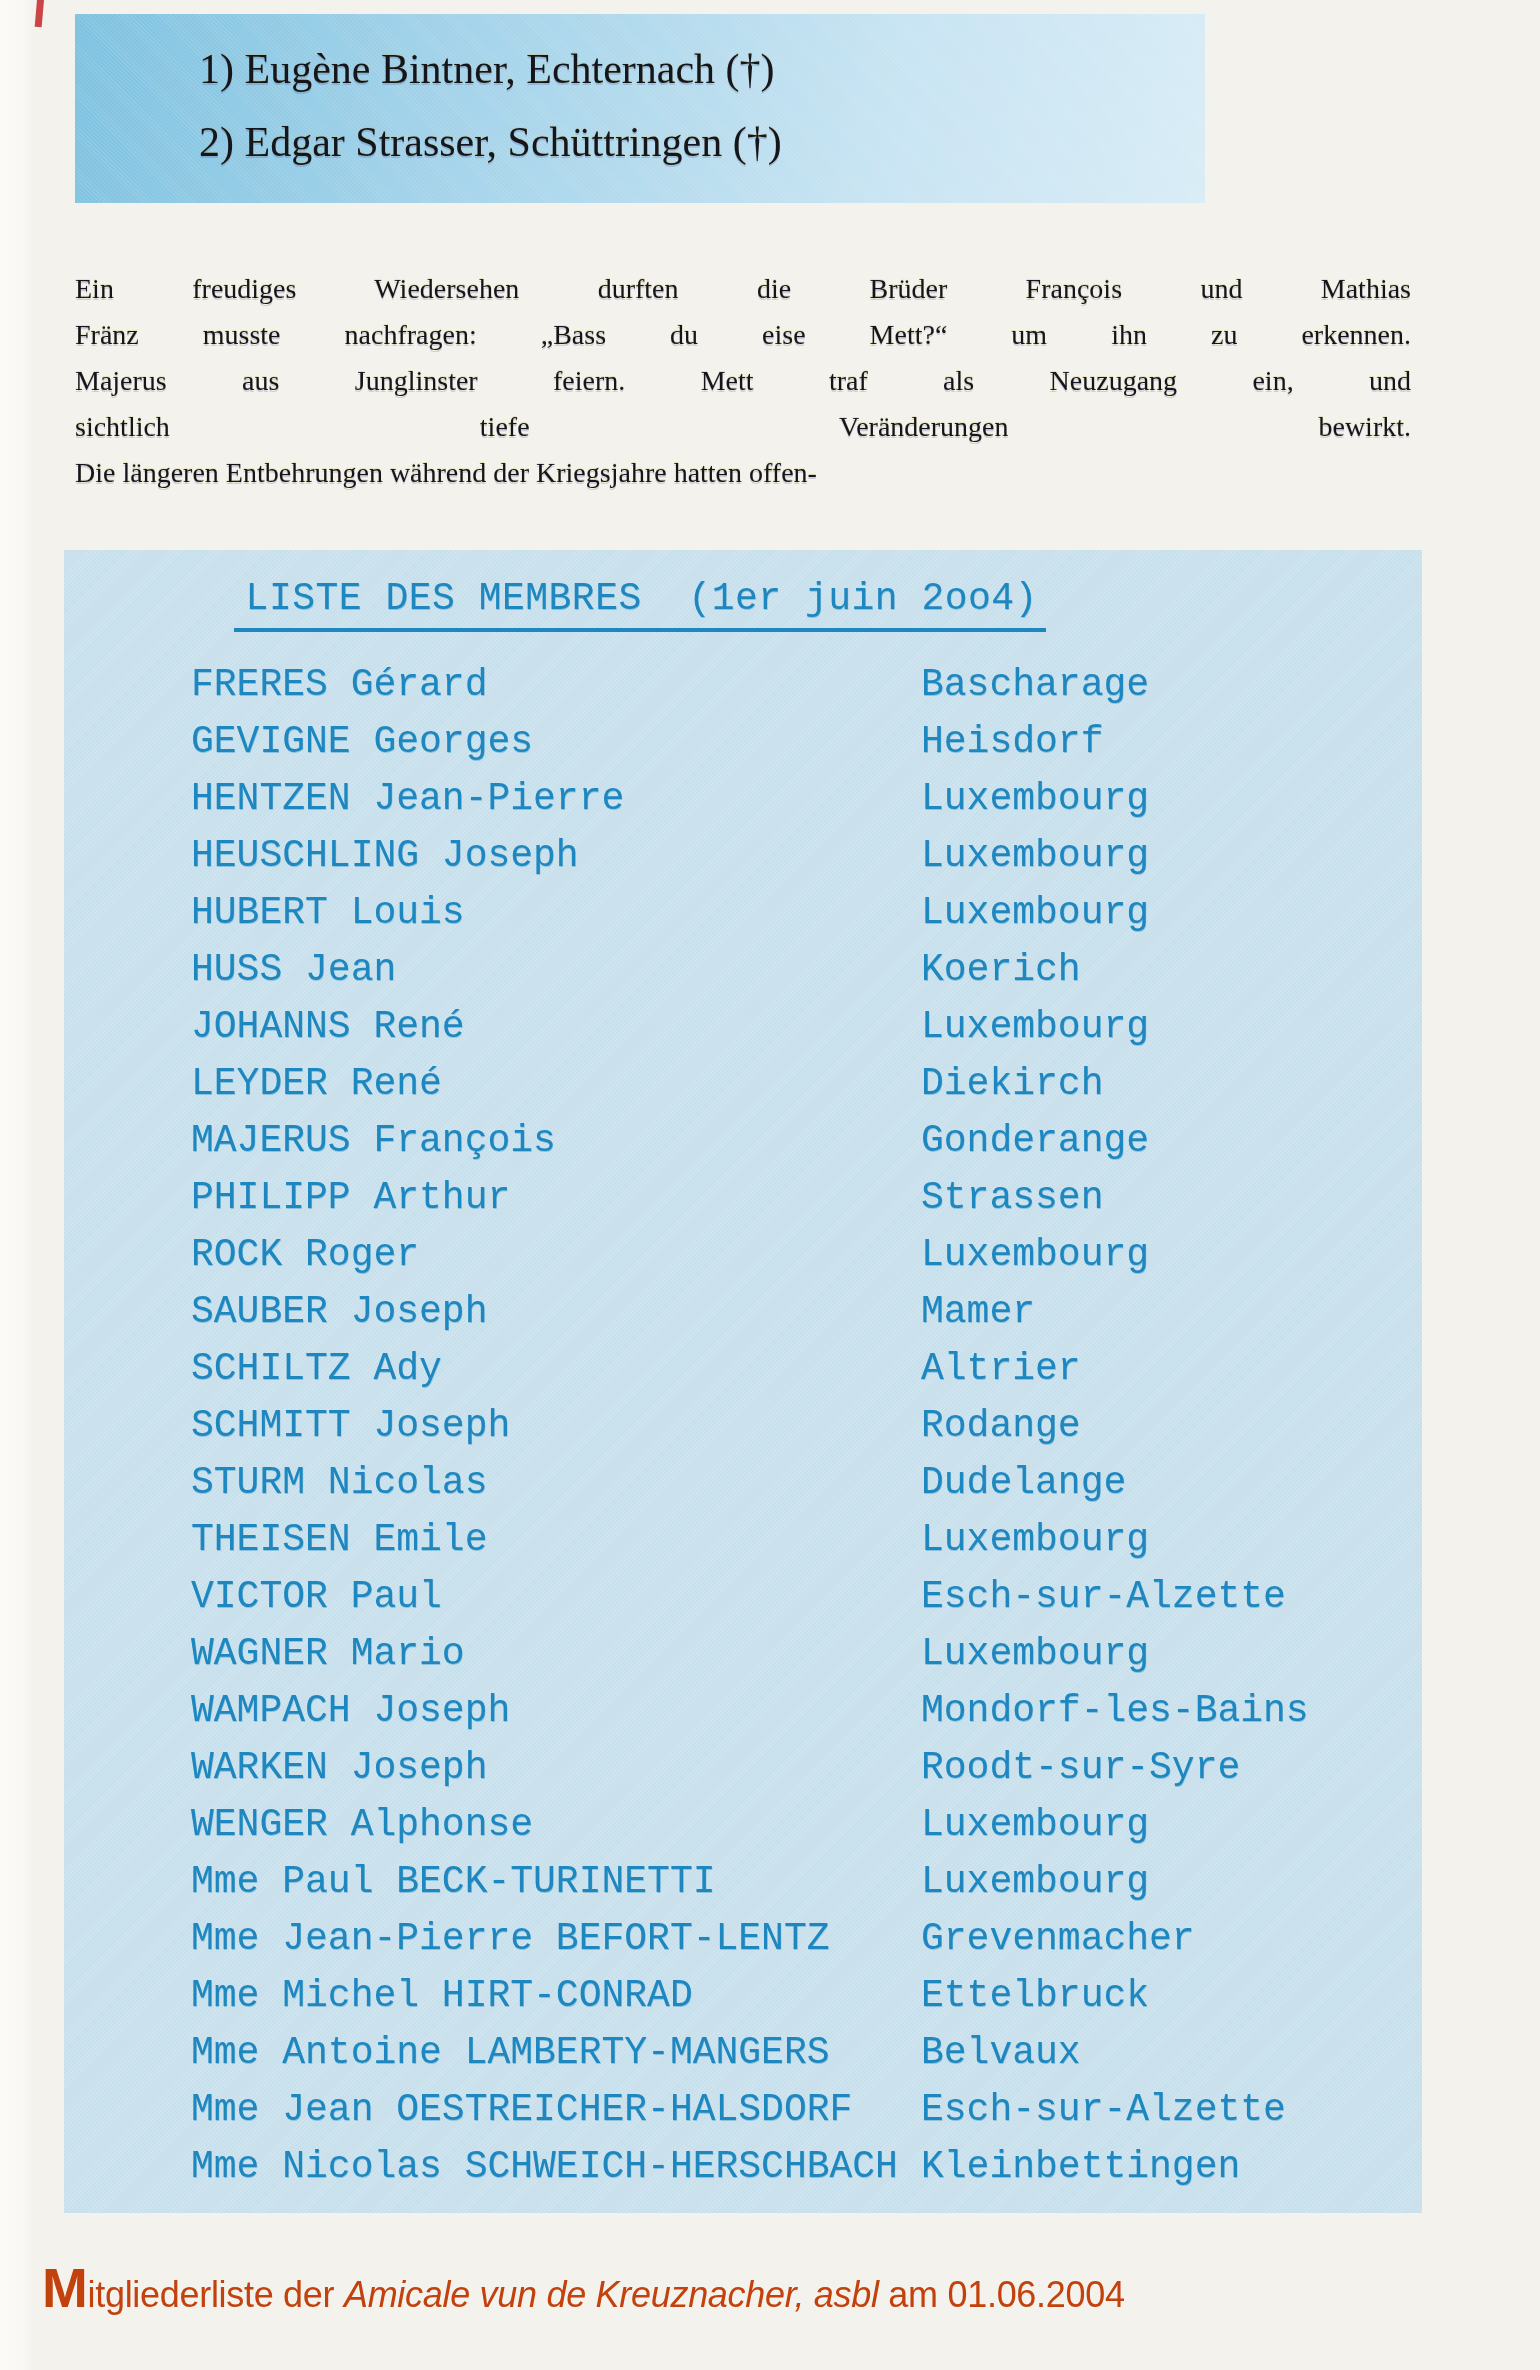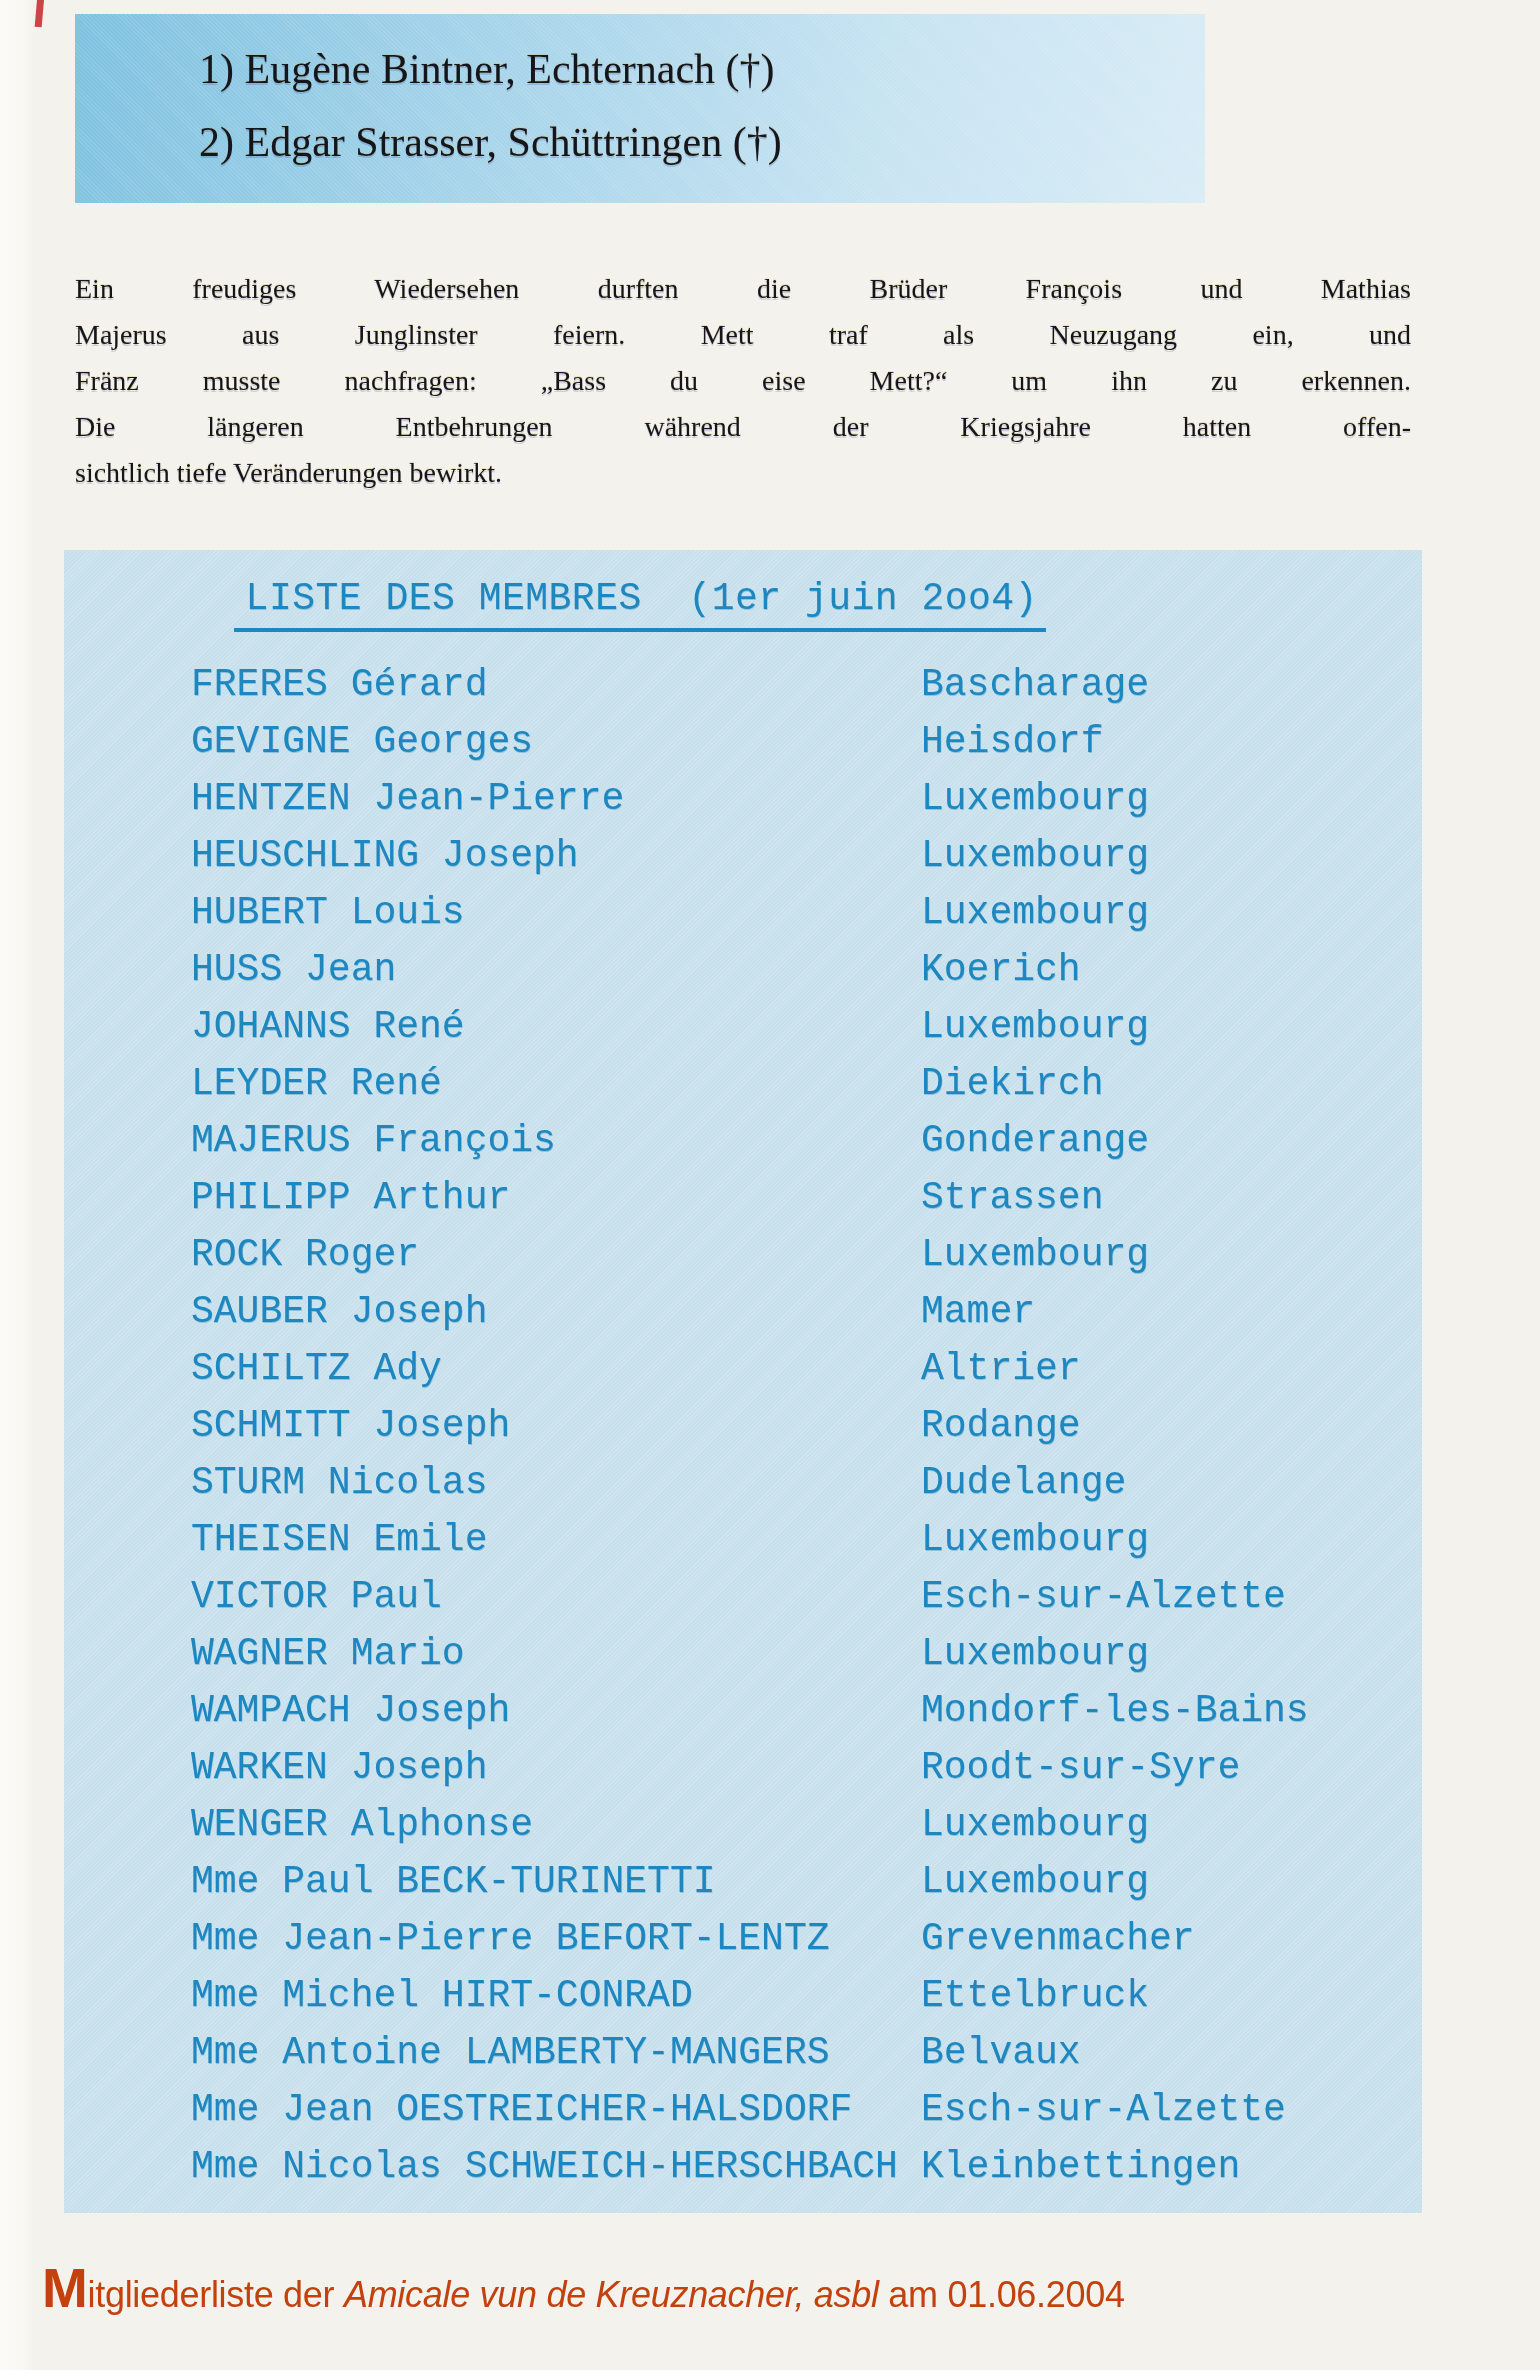--- a/index.html
+++ b/index.html
@@ -136,24 +136,24 @@
 
   <section class="intro-box">
     <div class="intro-lines">
         <p class="intro-line">1) Eugène Bintner, Echternach (†)</p>
         <p class="intro-line">2) Edgar Strasser, Schüttringen (†)</p>
       </div>
   </section>
 
   <section class="paragraph">
       <div class="para-line">Ein freudiges Wiedersehen durften die Brüder François und Mathias</div>
+      <div class="para-line">Fränz musste nachfragen: „Bass du eise Mett?“ um ihn zu erkennen.</div>
       <div class="para-line">Majerus aus Junglinster feiern. Mett traf als Neuzugang ein, und</div>
-      <div class="para-line">Fränz musste nachfragen: „Bass du eise Mett?“ um ihn zu erkennen.</div>
+      <div class="para-line">sichtlich tiefe Veränderungen bewirkt.</div>
       <div class="para-line">Die längeren Entbehrungen während der Kriegsjahre hatten offen-</div>
-      <div class="para-line">sichtlich tiefe Veränderungen bewirkt.</div>
     </section>
 
   <section class="list-box">
     <div class="heading-wrap">
       <h2 class="list-heading">LISTE DES MEMBRES  (1er juin 2oo4)</h2>
     </div>
     <div class="member-rows">
         <div class="member-row">
         <span class="member-name">FRERES Gérard</span>
         <span class="member-city">Bascharage</span>

